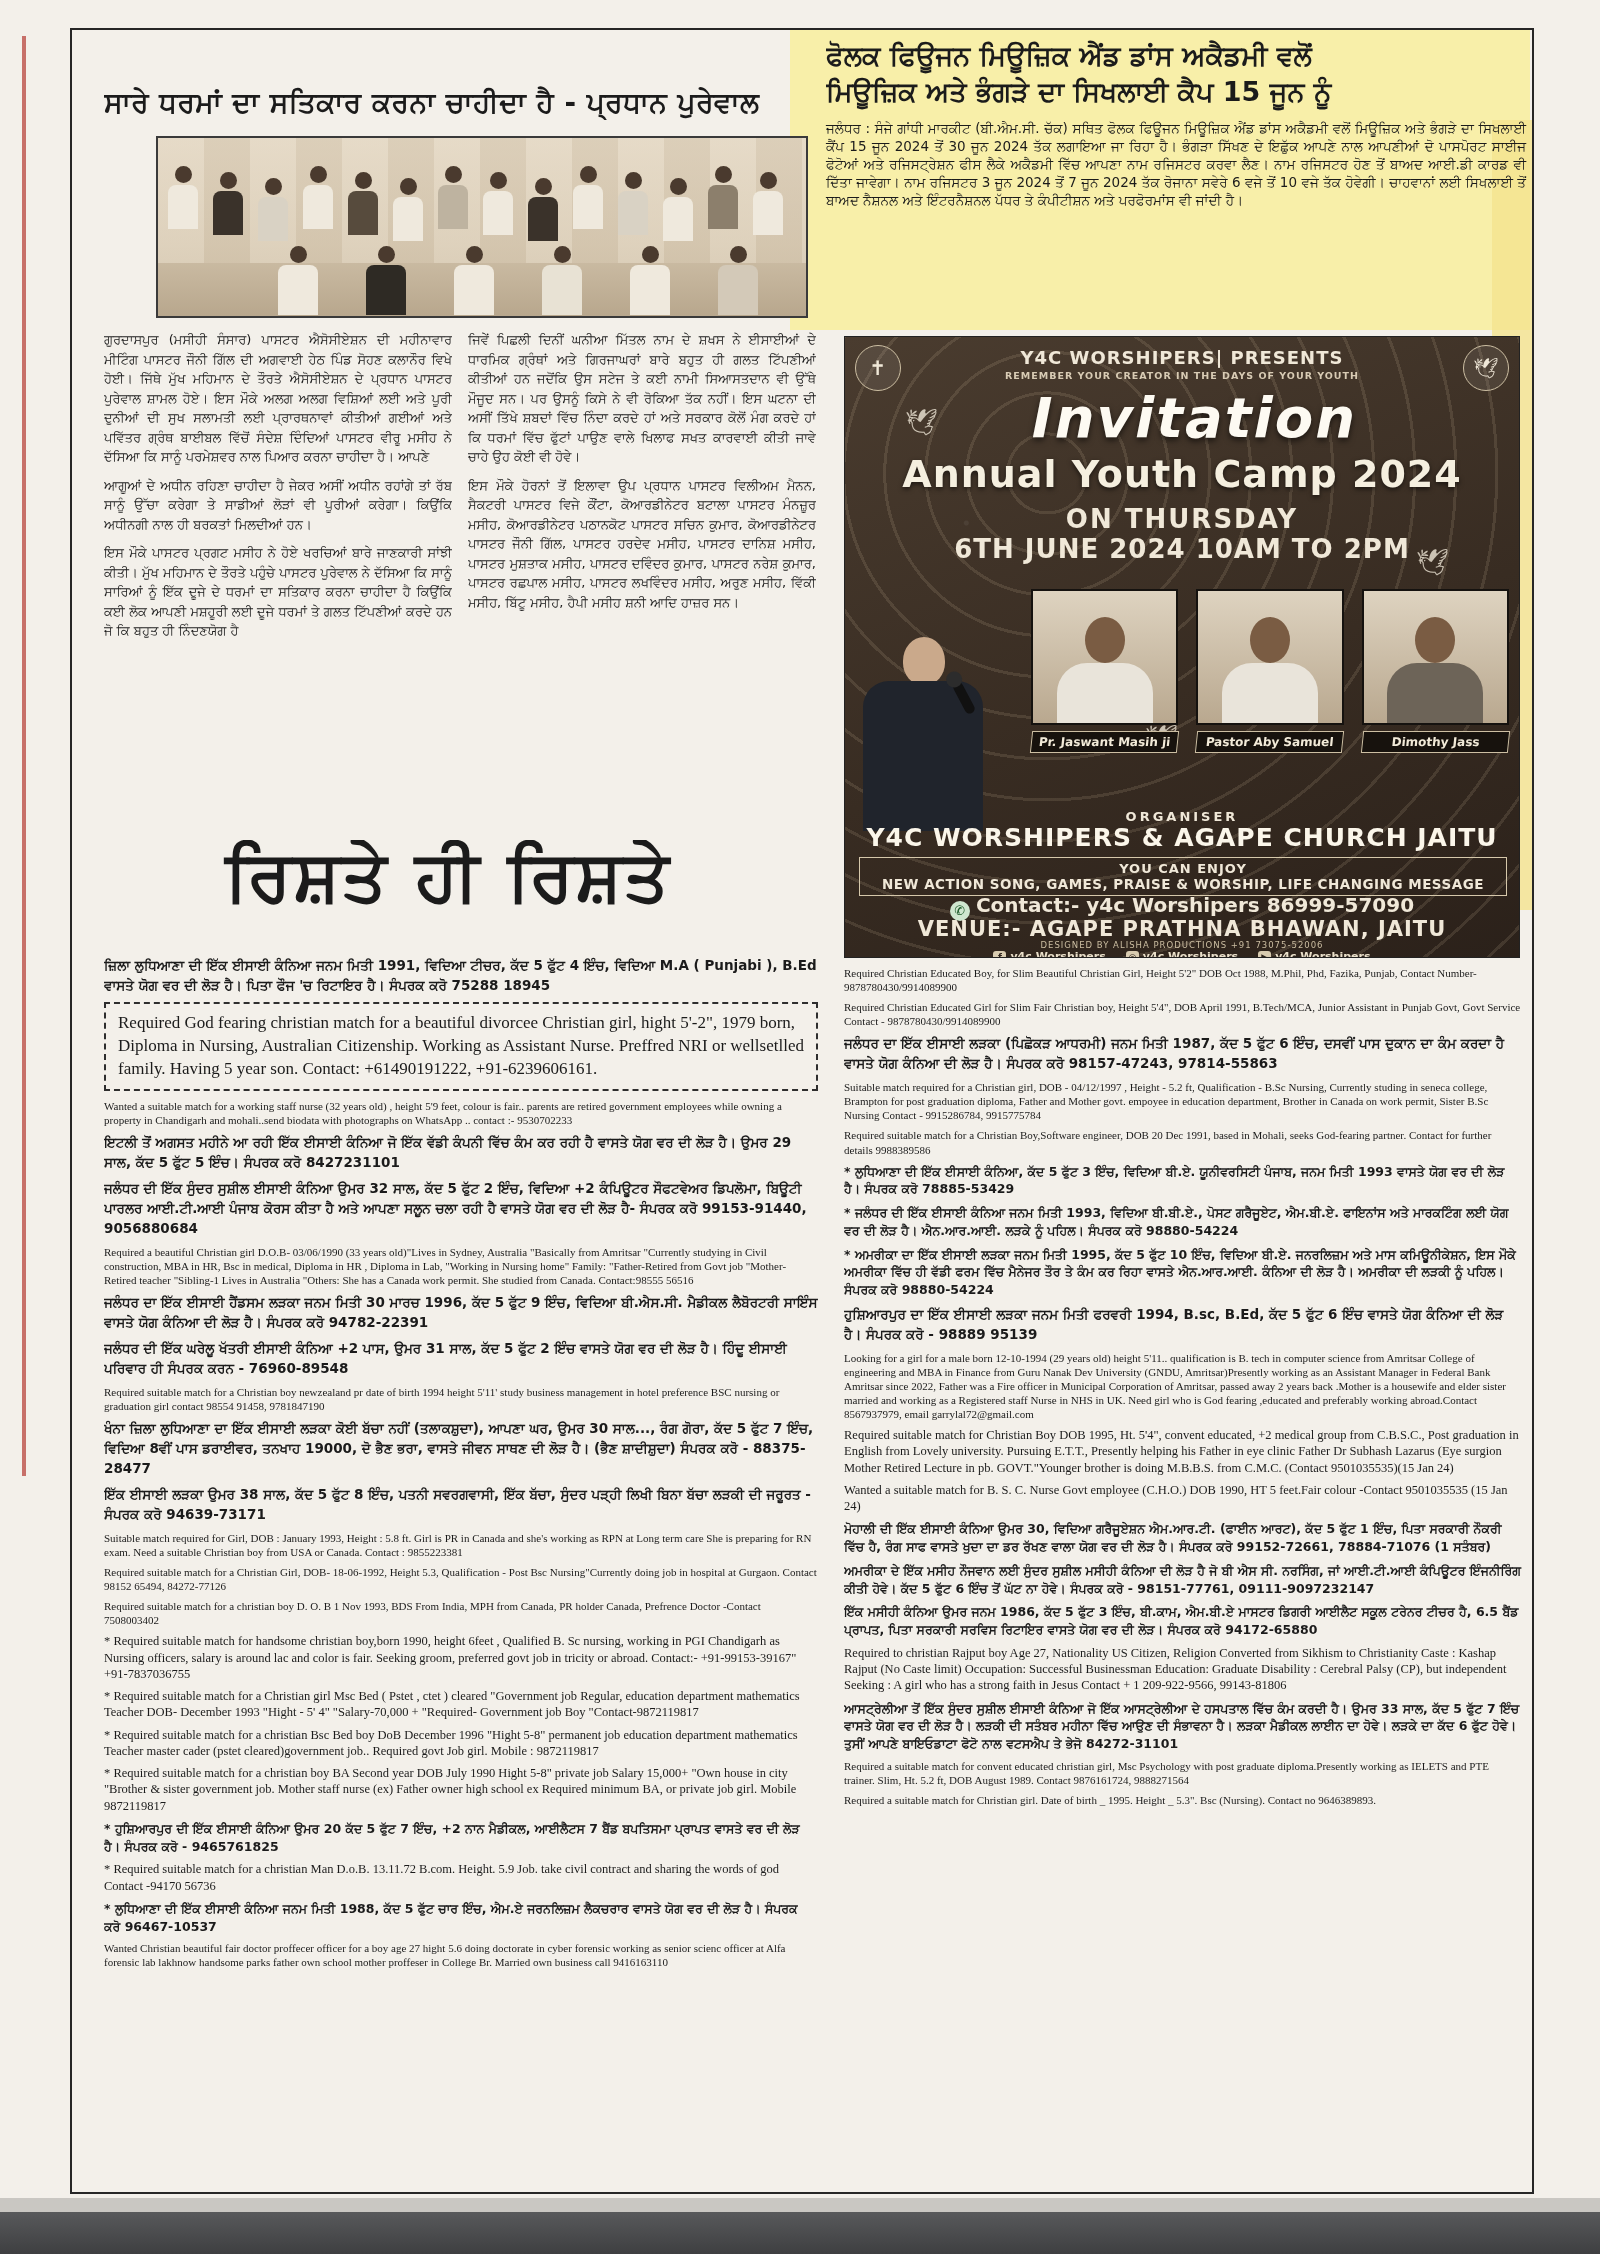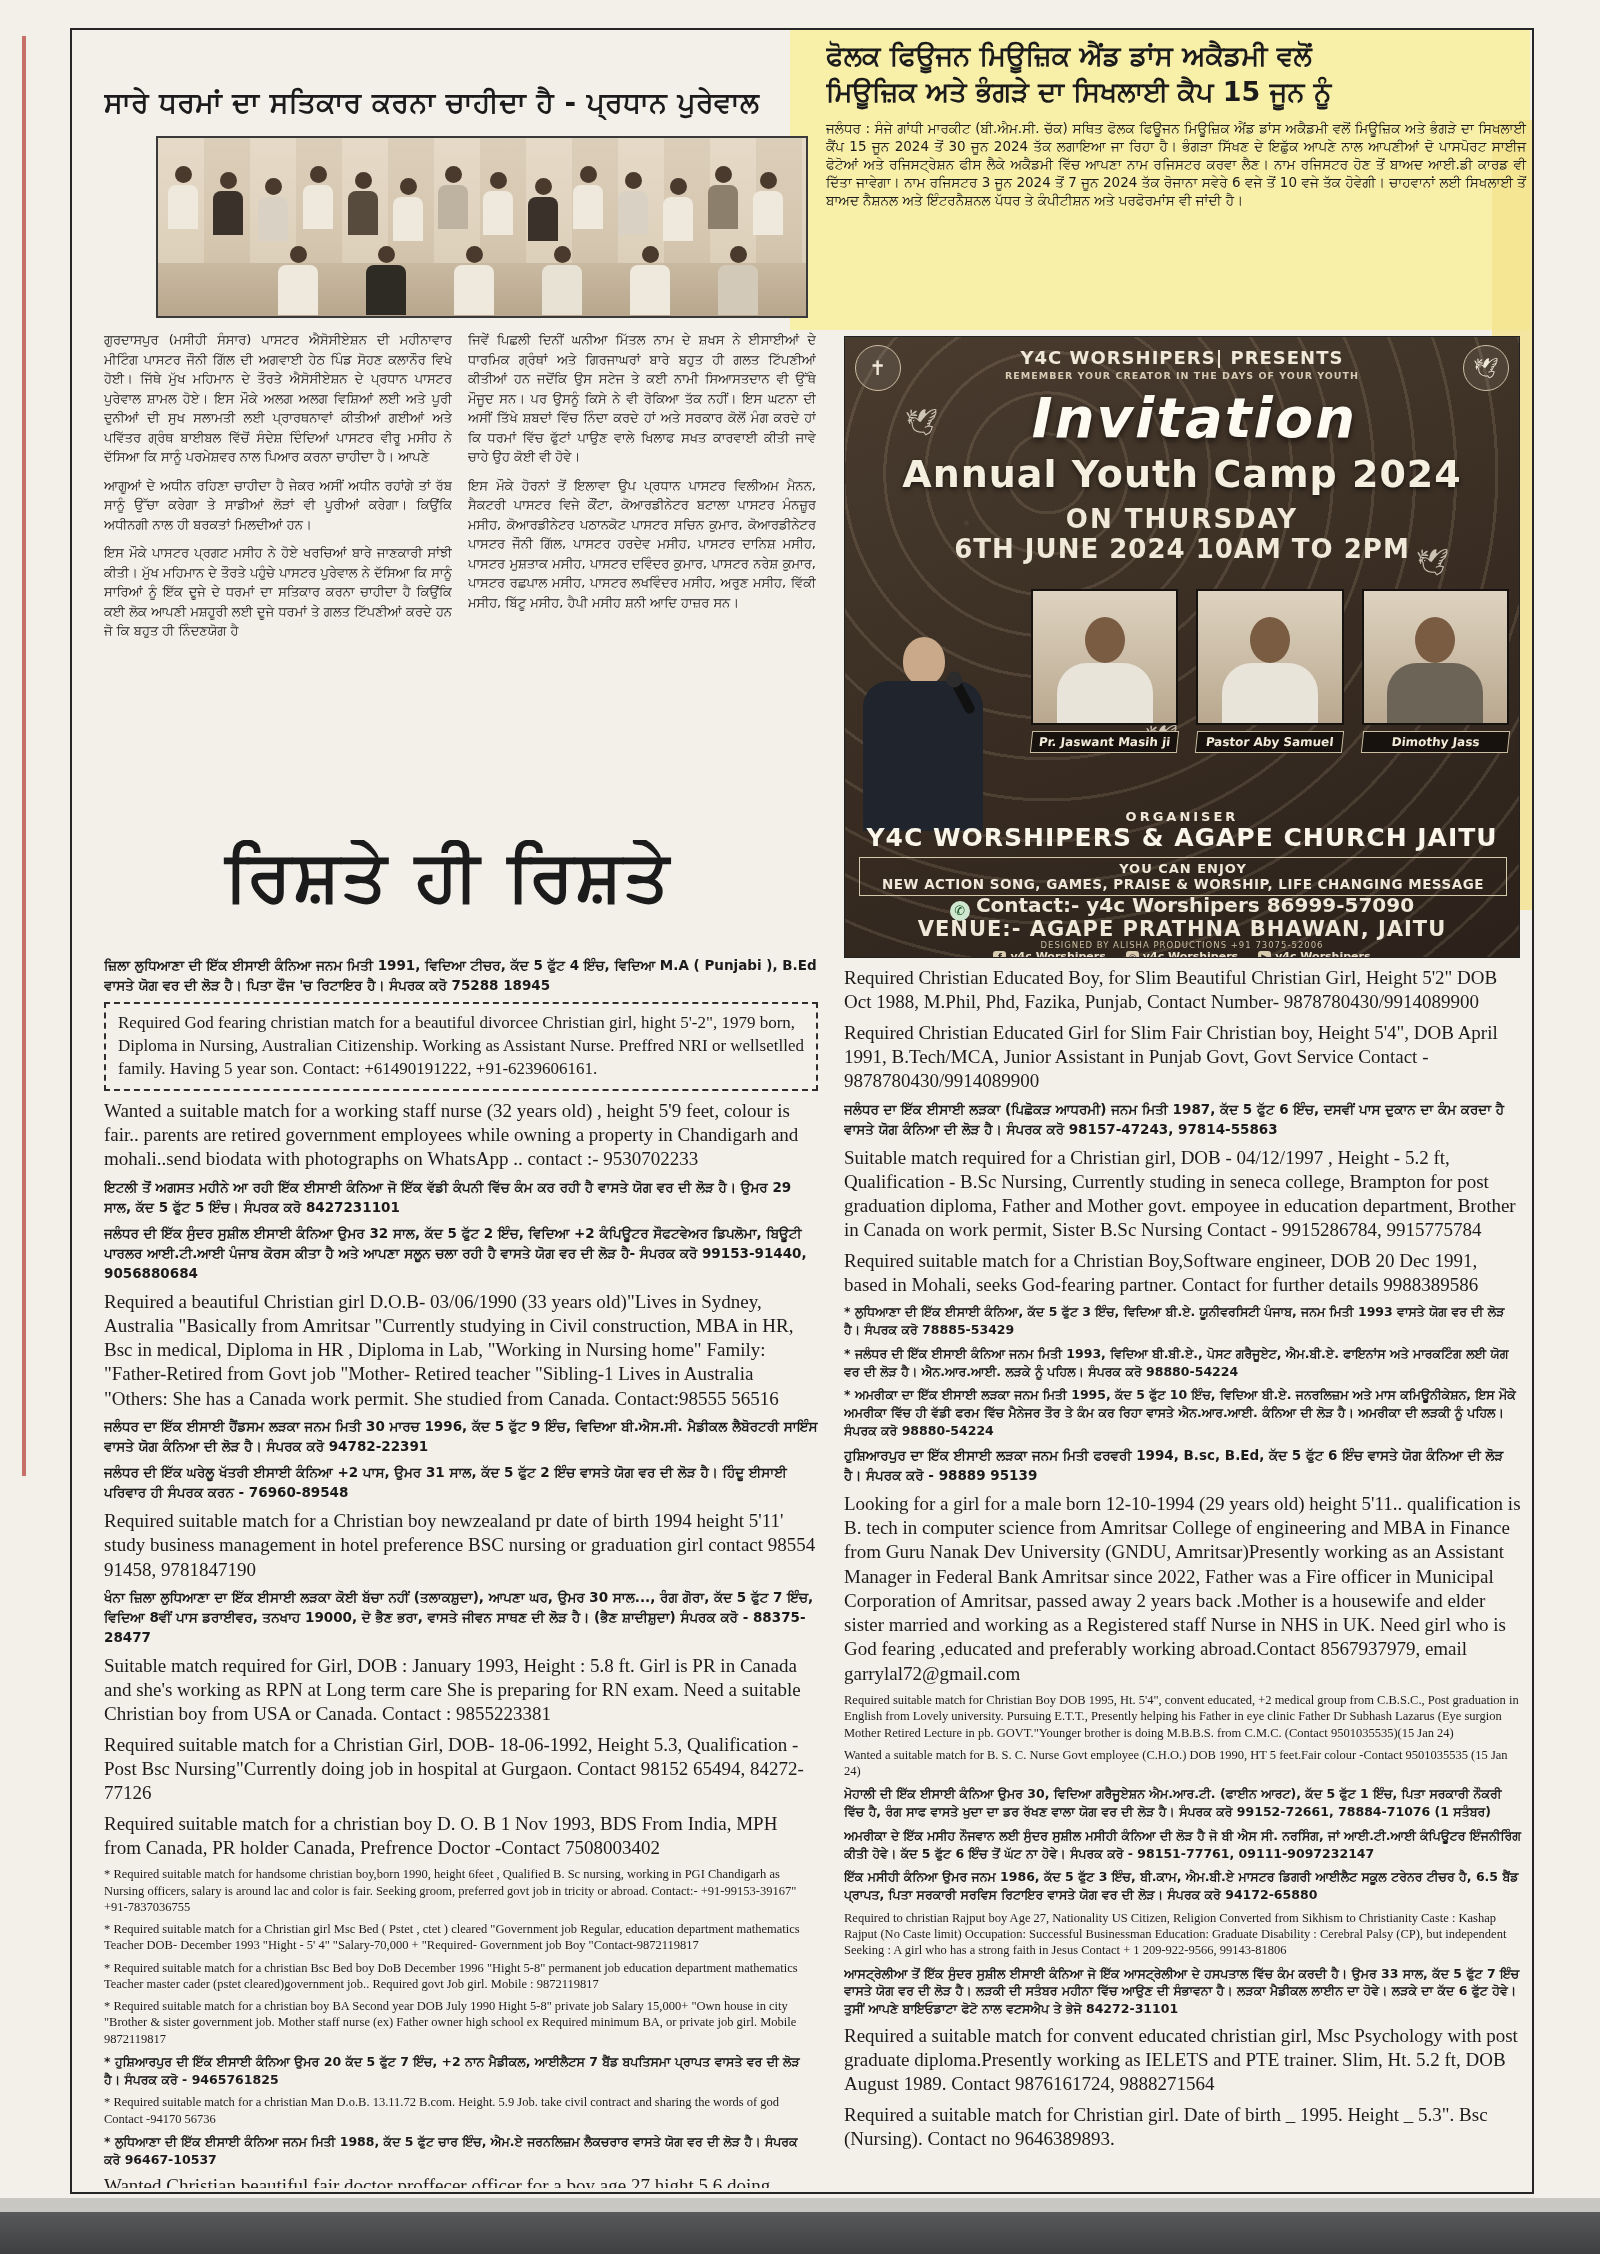--- a/index.html
+++ b/index.html
@@ -39,21 +39,21 @@
   .art-col.c2{left:468px;}
   .art-p{margin:0 0 9px;font-size:13px;line-height:1.5;font-weight:500;}
 
   
   .rishtey-title{position:absolute;left:92px;top:840px;width:712px;text-align:center;font-size:70px;font-weight:800;letter-spacing:2px;line-height:1.05;white-space:nowrap;overflow:hidden;}
   .ads{position:absolute;width:714px;overflow:hidden;}
   .ads.left{left:104px;top:956px;height:1232px;}
   .ads.right{left:844px;top:966px;width:678px;height:1222px;}
   .ad{margin:0 0 6px;}
   .ad.pa{font-size:13.5px;line-height:1.48;font-weight:600;}
-  .ad.en{font-family:"Liberation Serif",serif;font-size:19px;line-height:1.28;}
+  .ad.en{font-family:"Liberation Serif",serif;font-size:11px;line-height:1.28;}
   .ad.small{font-size:12.5px;line-height:1.3;}
   .ad.pa.small{font-size:12.5px;line-height:1.42;}
   .ad.boxed{border:2px dashed #2e2e2e;padding:8px 12px;font-size:17px;line-height:1.35;margin:2px 0 8px;}
 
   
   .r-art{position:absolute;left:826px;top:38px;width:700px;}
   .r-headline{font-size:27px;font-weight:800;line-height:1.35;white-space:nowrap;overflow:hidden;}
   .r-body{margin-top:8px;font-size:13.5px;line-height:1.34;font-weight:500;text-align:justify;}
 
   
@@ -214,20 +214,21 @@
   <p class="ad pa">ਜ਼ਿਲਾ ਲੁਧਿਆਣਾ ਦੀ ਇੱਕ ਈਸਾਈ ਕੰਨਿਆ ਜਨਮ ਮਿਤੀ 1991, ਵਿਦਿਆ ਟੀਚਰ, ਕੱਦ 5 ਫੁੱਟ 4 ਇੰਚ, ਵਿਦਿਆ M.A ( Punjabi ), B.Ed ਵਾਸਤੇ ਯੋਗ ਵਰ ਦੀ ਲੋੜ ਹੈ। ਪਿਤਾ ਫੌਜ 'ਚ ਰਿਟਾਇਰ ਹੈ। ਸੰਪਰਕ ਕਰੋ 75288 18945</p>
       <p class="ad en boxed">Required God fearing christian match for a beautiful divorcee Christian girl, hight 5'-2", 1979 born, Diploma in Nursing, Australian Citizenship. Working as Assistant Nurse. Preffred NRI or wellsetlled family. Having 5 year son. Contact: +61490191222, +91-6239606161.</p>
       <p class="ad en">Wanted a suitable match for a working staff nurse (32 years old) , height 5'9 feet, colour is fair.. parents are retired government employees while owning a property in Chandigarh and mohali..send biodata with photographs on WhatsApp .. contact :- 9530702233</p>
       <p class="ad pa">ਇਟਲੀ ਤੋਂ ਅਗਸਤ ਮਹੀਨੇ ਆ ਰਹੀ ਇੱਕ ਈਸਾਈ ਕੰਨਿਆ ਜੋ ਇੱਕ ਵੱਡੀ ਕੰਪਨੀ ਵਿੱਚ ਕੰਮ ਕਰ ਰਹੀ ਹੈ ਵਾਸਤੇ ਯੋਗ ਵਰ ਦੀ ਲੋੜ ਹੈ। ਉਮਰ 29 ਸਾਲ, ਕੱਦ 5 ਫੁੱਟ 5 ਇੰਚ। ਸੰਪਰਕ ਕਰੋ 8427231101</p>
       <p class="ad pa">ਜਲੰਧਰ ਦੀ ਇੱਕ ਸੁੰਦਰ ਸੁਸ਼ੀਲ ਈਸਾਈ ਕੰਨਿਆ ਉਮਰ 32 ਸਾਲ, ਕੱਦ 5 ਫੁੱਟ 2 ਇੰਚ, ਵਿਦਿਆ +2 ਕੰਪਿਊਟਰ ਸੌਫਟਵੇਅਰ ਡਿਪਲੋਮਾ, ਬਿਊਟੀ ਪਾਰਲਰ ਆਈ.ਟੀ.ਆਈ ਪੰਜਾਬ ਕੋਰਸ ਕੀਤਾ ਹੈ ਅਤੇ ਆਪਣਾ ਸਲੂਨ ਚਲਾ ਰਹੀ ਹੈ ਵਾਸਤੇ ਯੋਗ ਵਰ ਦੀ ਲੋੜ ਹੈ- ਸੰਪਰਕ ਕਰੋ 99153-91440, 9056880684</p>
       <p class="ad en">Required a beautiful Christian girl D.O.B- 03/06/1990 (33 years old)"Lives in Sydney, Australia "Basically from Amritsar "Currently studying in Civil construction, MBA in HR, Bsc in medical, Diploma in HR , Diploma in Lab, "Working in Nursing home" Family: "Father-Retired from Govt job "Mother- Retired teacher "Sibling-1 Lives in Australia "Others: She has a Canada work permit. She studied from Canada. Contact:98555 56516</p>
       <p class="ad pa">ਜਲੰਧਰ ਦਾ ਇੱਕ ਈਸਾਈ ਹੈਂਡਸਮ ਲੜਕਾ ਜਨਮ ਮਿਤੀ 30 ਮਾਰਚ 1996, ਕੱਦ 5 ਫੁੱਟ 9 ਇੰਚ, ਵਿਦਿਆ ਬੀ.ਐਸ.ਸੀ. ਮੈਡੀਕਲ ਲੈਬੋਰਟਰੀ ਸਾਇੰਸ ਵਾਸਤੇ ਯੋਗ ਕੰਨਿਆ ਦੀ ਲੋੜ ਹੈ। ਸੰਪਰਕ ਕਰੋ 94782-22391</p>
       <p class="ad pa">ਜਲੰਧਰ ਦੀ ਇੱਕ ਘਰੇਲੂ ਖੱਤਰੀ ਈਸਾਈ ਕੰਨਿਆ +2 ਪਾਸ, ਉਮਰ 31 ਸਾਲ, ਕੱਦ 5 ਫੁੱਟ 2 ਇੰਚ ਵਾਸਤੇ ਯੋਗ ਵਰ ਦੀ ਲੋੜ ਹੈ। ਹਿੰਦੂ ਈਸਾਈ ਪਰਿਵਾਰ ਹੀ ਸੰਪਰਕ ਕਰਨ - 76960-89548</p>
       <p class="ad en">Required suitable match for a Christian boy newzealand pr date of birth 1994 height 5'11' study business management in hotel preference BSC nursing or graduation girl contact 98554 91458, 9781847190</p>
       <p class="ad pa">ਖੰਨਾ ਜ਼ਿਲਾ ਲੁਧਿਆਣਾ ਦਾ ਇੱਕ ਈਸਾਈ ਲੜਕਾ ਕੋਈ ਬੱਚਾ ਨਹੀਂ (ਤਲਾਕਸ਼ੁਦਾ), ਆਪਣਾ ਘਰ, ਉਮਰ 30 ਸਾਲ..., ਰੰਗ ਗੋਰਾ, ਕੱਦ 5 ਫੁੱਟ 7 ਇੰਚ, ਵਿਦਿਆ 8ਵੀਂ ਪਾਸ ਡਰਾਈਵਰ, ਤਨਖਾਹ 19000, ਦੋ ਭੈਣ ਭਰਾ, ਵਾਸਤੇ ਜੀਵਨ ਸਾਥਣ ਦੀ ਲੋੜ ਹੈ। (ਭੈਣ ਸ਼ਾਦੀਸ਼ੁਦਾ) ਸੰਪਰਕ ਕਰੋ - 88375-28477</p>
+      <p class="ad pa">ਇੱਕ ਈਸਾਈ ਲੜਕਾ ਉਮਰ 38 ਸਾਲ, ਕੱਦ 5 ਫੁੱਟ 8 ਇੰਚ, ਪਤਨੀ ਸਵਰਗਵਾਸੀ, ਇੱਕ ਬੱਚਾ, ਸੁੰਦਰ ਪੜ੍ਹੀ ਲਿਖੀ ਬਿਨਾ ਬੱਚਾ ਲੜਕੀ ਦੀ ਜਰੂਰਤ - ਸੰਪਰਕ ਕਰੋ 94639-73171</p>
       <p class="ad en">Suitable match required for Girl, DOB : January 1993, Height : 5.8 ft. Girl is PR in Canada and she's working as RPN at Long term care She is preparing for RN exam. Need a suitable Christian boy from USA or Canada. Contact : 9855223381</p>
       <p class="ad en">Required suitable match for a Christian Girl, DOB- 18-06-1992, Height 5.3, Qualification - Post Bsc Nursing"Currently doing job in hospital at Gurgaon. Contact 98152 65494, 84272-77126</p>
       <p class="ad en">Required suitable match for a christian boy D. O. B 1 Nov 1993, BDS From India, MPH from Canada, PR holder Canada, Prefrence Doctor -Contact 7508003402</p>
       <p class="ad en small">* Required suitable match for handsome christian boy,born 1990, height 6feet , Qualified B. Sc nursing, working in PGI Chandigarh as Nursing officers, salary is around lac and color is fair. Seeking groom, preferred govt job in tricity or abroad. Contact:- +91-99153-39167" +91-7837036755</p>
       <p class="ad en small">* Required suitable match for a Christian girl Msc Bed ( Pstet , ctet ) cleared "Government job Regular, education department mathematics Teacher DOB- December 1993 "Hight - 5' 4" "Salary-70,000 + "Required- Government job Boy "Contact-9872119817</p>
       <p class="ad en small">* Required suitable match for a christian Bsc Bed boy DoB December 1996 "Hight 5-8" permanent job education department mathematics Teacher master cader (pstet cleared)government job.. Required govt Job girl. Mobile : 9872119817</p>
       <p class="ad en small">* Required suitable match for a christian boy BA Second year DOB July 1990 Hight 5-8" private job Salary 15,000+ "Own house in city "Brother &amp; sister government job. Mother staff nurse (ex) Father owner high school ex Required minimum BA, or private job girl. Mobile 9872119817</p>
       <p class="ad pa small">* ਹੁਸ਼ਿਆਰਪੁਰ ਦੀ ਇੱਕ ਈਸਾਈ ਕੰਨਿਆ ਉਮਰ 20 ਕੱਦ 5 ਫੁੱਟ 7 ਇੰਚ, +2 ਨਾਨ ਮੈਡੀਕਲ, ਆਈਲੈਟਸ 7 ਬੈਂਡ ਬਪਤਿਸਮਾ ਪ੍ਰਾਪਤ ਵਾਸਤੇ ਵਰ ਦੀ ਲੋੜ ਹੈ। ਸੰਪਰਕ ਕਰੋ - 9465761825</p>
       <p class="ad en small">* Required suitable match for a christian Man D.o.B. 13.11.72 B.com. Height. 5.9 Job. take civil contract and sharing the words of god Contact -94170 56736</p>
       <p class="ad pa small">* ਲੁਧਿਆਣਾ ਦੀ ਇੱਕ ਈਸਾਈ ਕੰਨਿਆ ਜਨਮ ਮਿਤੀ 1988, ਕੱਦ 5 ਫੁੱਟ ਚਾਰ ਇੰਚ, ਐਮ.ਏ ਜਰਨਲਿਜ਼ਮ ਲੈਕਚਰਾਰ ਵਾਸਤੇ ਯੋਗ ਵਰ ਦੀ ਲੋੜ ਹੈ। ਸੰਪਰਕ ਕਰੋ 96467-10537</p>

